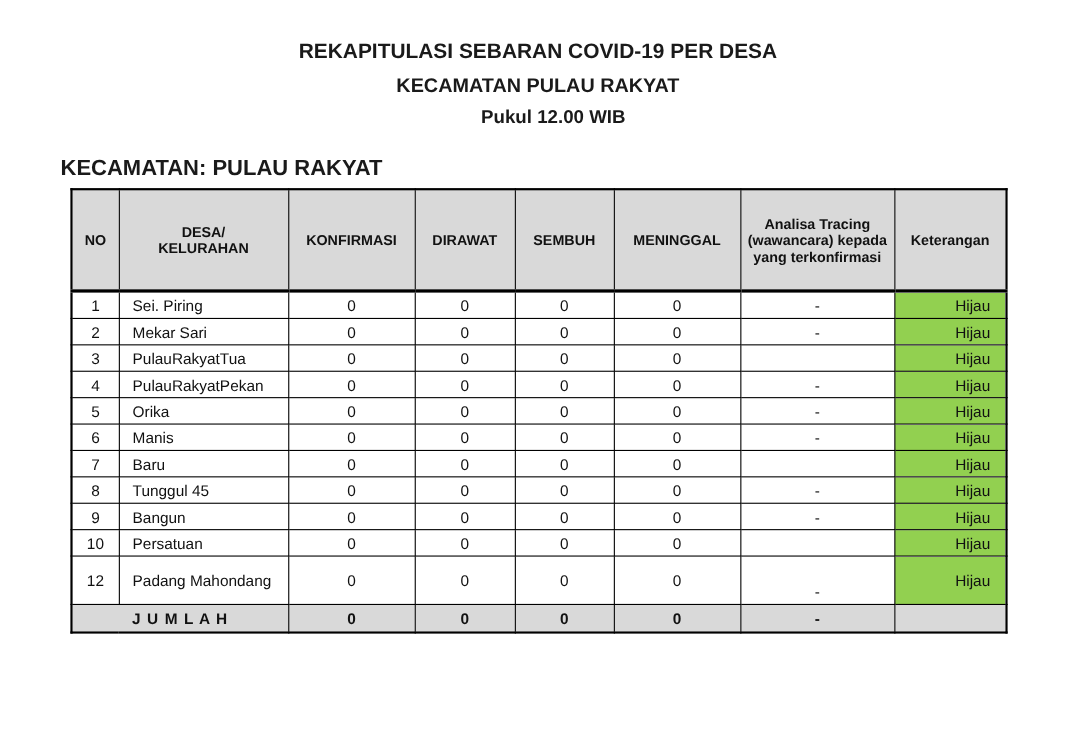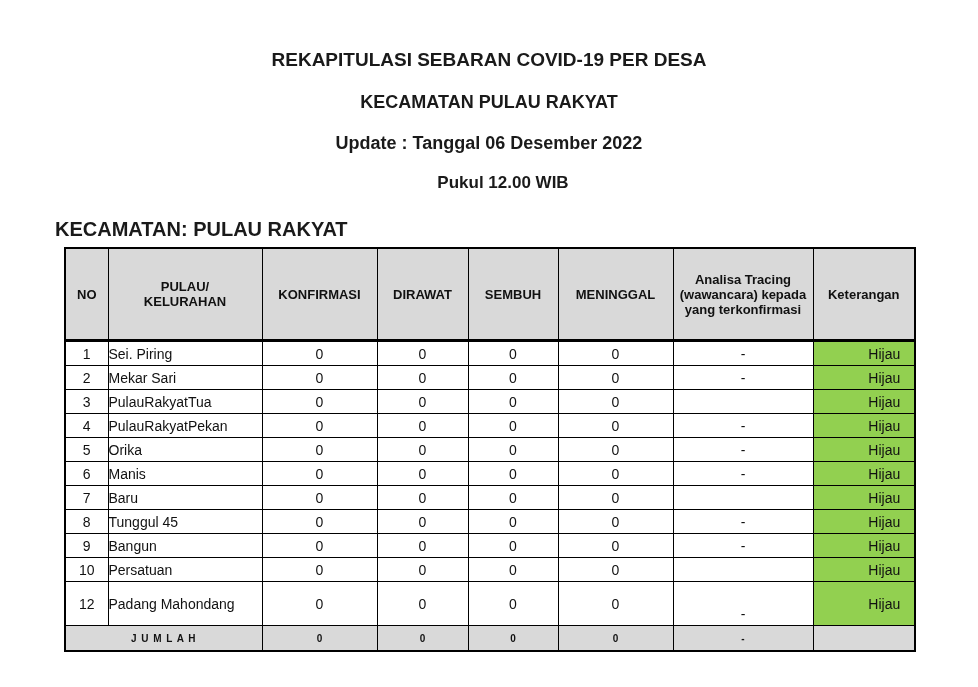--- a/index.html
+++ b/index.html
@@ -6,21 +6,21 @@
   .page {
     position: relative;
     width: 978px;
     height: 687px;
     background: #ffffff;
     font-family: "Liberation Sans", sans-serif;
     color: #111111;
     overflow: hidden;
   }
   .titles { text-align: center; padding-top: 32px; }
-  .title-line { font-weight: bold; color: #1a1a1a; margin-top: 12px; }
+  .title-line { font-weight: bold; color: #1a1a1a; }
   .t1 { font-size: 19px; line-height: 31px; }
   .t2 { font-size: 18px; line-height: 30px; text-align: center; }
   .t3 { font-size: 18px; line-height: 28px; }
   .t4 { font-size: 17px; line-height: 28px; padding-left: 28px; }
 
   .kecamatan { margin: 21px 0 6px 55px; font-size: 20px; font-weight: bold; color: #1a1a1a; }
 
   table.covid {
     border-collapse: collapse;
     table-layout: fixed;
@@ -42,68 +42,67 @@
     white-space: pre-line;
   }
   .covid tbody td {
     font-size: 14px;
     text-align: center;
     vertical-align: middle;
     height: 21px;
     padding: 1px 4px;
     background: #ffffff;
   }
-  .covid tbody td.col-name { text-align: left; padding-left: 0; }
+  .covid tbody td.col-name { text-align: left; padding-left: 12px; }
   .covid tbody td.col-keterangan { background: #92d050; padding-left: 45px; }
 
   .covid tbody tr:nth-child(11) { height: 44px; }
   .covid tbody tr:nth-child(11) td.col-tracing { vertical-align: bottom; padding-bottom: 3px; }
   .covid tbody tr:nth-child(12) { height: 73px; }
   .covid tbody tr:nth-child(12) td.col-keterangan { vertical-align: middle; padding-top: 16px; }
 
   .covid tfoot td {
     background: #d9d9d9;
     font-weight: bold;
-    font-size: 10px;
+    font-size: 14px;
     text-align: center;
     vertical-align: middle;
     height: 22px;
     padding: 1px 4px;
   }
   .covid tfoot td.total-label { letter-spacing: 1px; }
 </style>
 </head>
 <body>
 
 <div class="page">
 
   <div class="titles">
     <div class="title-line t1">REKAPITULASI SEBARAN COVID-19 PER DESA</div>
     <div class="title-line t2">KECAMATAN PULAU RAKYAT</div>
-    <div class="title-line t3">Update : Tanggal 06 Desember 2022</div>
     <div class="title-line t4">Pukul 12.00 WIB</div>
   </div>
 
   <div class="kecamatan">KECAMATAN: PULAU RAKYAT</div>
 
   <table class="covid">
     <colgroup>
       <col style="width:43px">
         <col style="width:154px">
         <col style="width:115px">
         <col style="width:91px">
       <col style="width:90px">
         <col style="width:115px">
         <col style="width:140px">
         <col style="width:102px">
     </colgroup>
     <thead>
       <tr>
         <th>NO</th>
-        <th>PULAU/
+        <th>DESA/
 KELURAHAN</th>
         <th>KONFIRMASI</th>
         <th>DIRAWAT</th>
         <th>SEMBUH</th>
         <th>MENINGGAL</th>
         <th>Analisa Tracing (wawancara) kepada yang terkonfirmasi</th>
         <th>Keterangan</th>
       </tr>
     </thead>
     <tbody id="table-body">

